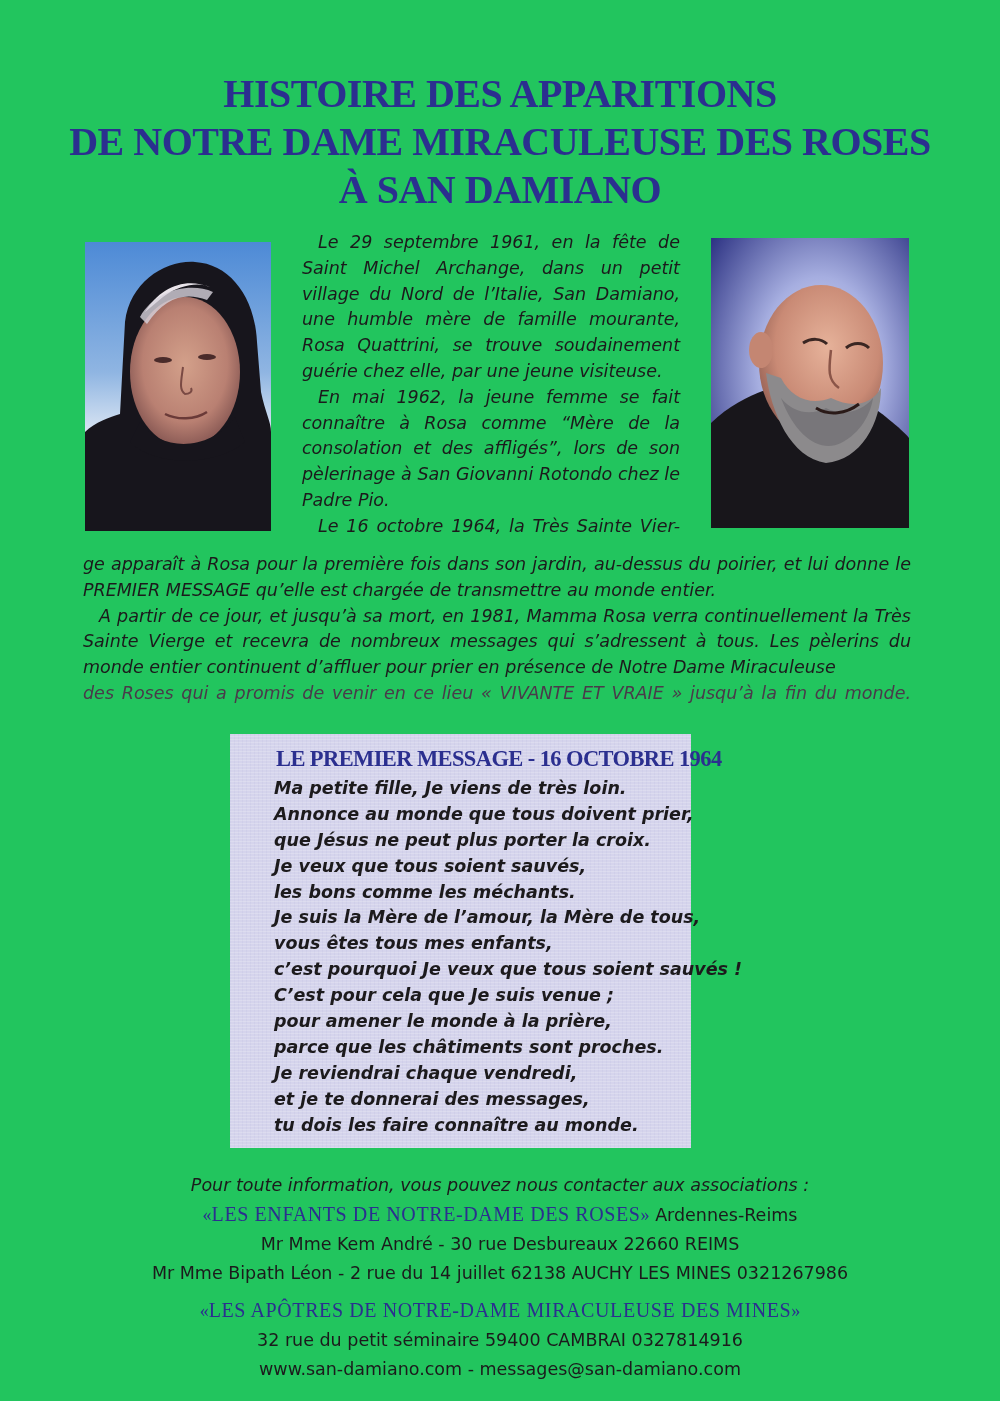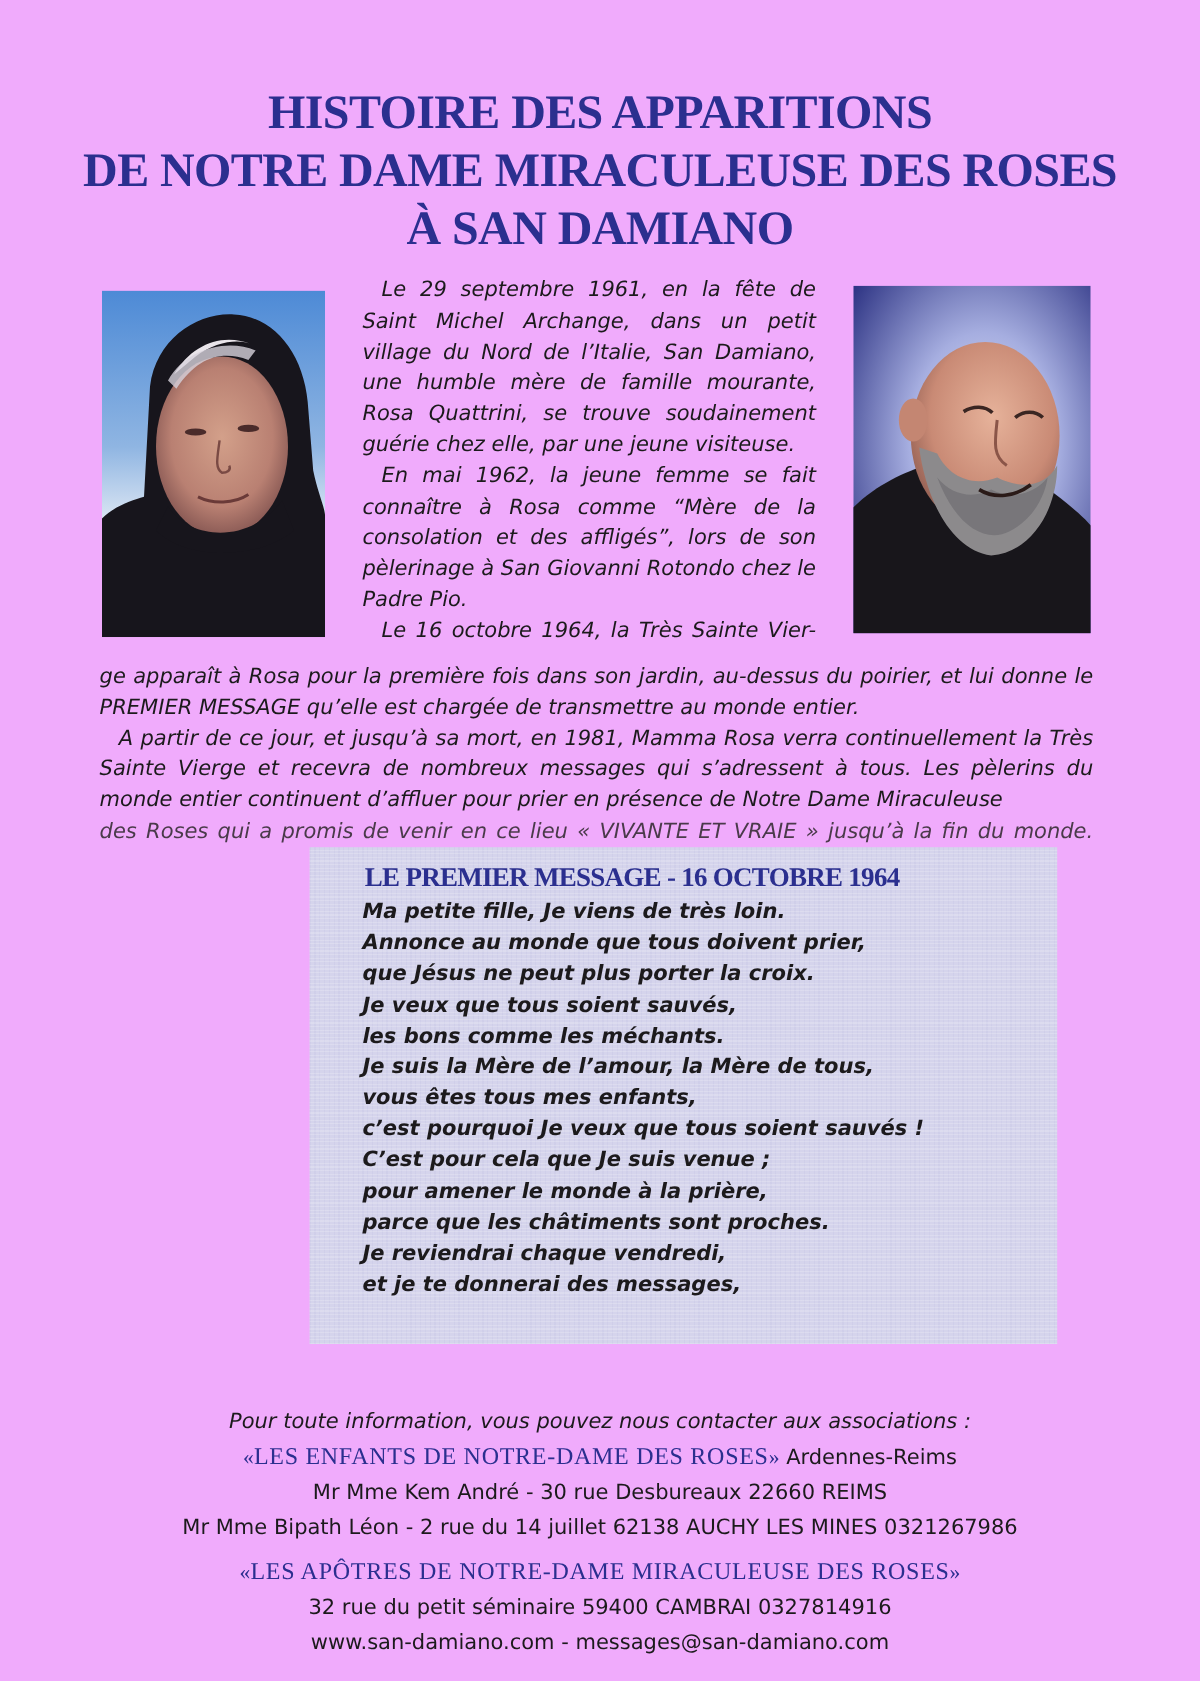--- a/index.html
+++ b/index.html
@@ -11,21 +11,21 @@
       width: 1000px;
       height: 1401px;
       position: relative;
       overflow: hidden;
       font-family: "DejaVu Sans", sans-serif;
       color: #1c1a1c;
     }
     .page {
       position: absolute;
       inset: 0;
-      background: #f0abfc;
+      background: #22c55e;
     }
 
     
     .title {
       position: absolute;
       left: 0;
       top: 70px;
       width: 1000px;
       text-align: center;
       font-family: "Liberation Serif", "DejaVu Serif", serif;
@@ -76,28 +76,27 @@
     .intro-full .last-line {
       color: #4a3a4a;
       text-align-last: justify;
     }
     .just-last { text-align-last: justify; }
 
     
     .message-box {
       position: absolute;
       left: 230px;
-      top: 706px;
-      width: 623px;
+      top: 734px;
+      width: 461px;
       height: 414px;
       background-color: #d5d4ec;
       background-image:
         repeating-linear-gradient(0deg, rgba(255,255,255,0.18) 0px, rgba(255,255,255,0.18) 1px, transparent 1px, transparent 3px),
         repeating-linear-gradient(90deg, rgba(120,120,190,0.06) 0px, rgba(120,120,190,0.06) 1px, transparent 1px, transparent 4px);
-      margin-left: 28px;
     }
     .message-title {
       position: absolute;
       left: 46px;
       top: 12px;
       font-family: "Liberation Serif", "DejaVu Serif", serif;
       font-weight: bold;
       color: #2b2f8f;
       font-size: 22.5px;
       letter-spacing: -0.6px;
@@ -241,34 +240,35 @@
       <div>Je veux que tous soient sauvés,</div>
       <div>les bons comme les méchants.</div>
       <div>Je suis la Mère de l’amour, la Mère de tous,</div>
       <div>vous êtes tous mes enfants,</div>
       <div>c’est pourquoi Je veux que tous soient sauvés !</div>
       <div>C’est pour cela que Je suis venue ;</div>
       <div>pour amener le monde à la prière,</div>
       <div>parce que les châtiments sont proches.</div>
       <div>Je reviendrai chaque vendredi,</div>
       <div>et je te donnerai des messages,</div>
+      <div>tu dois les faire connaître au monde.</div>
     </div>
   </div>
 
   <div class="contact">
     <div class="intro-line">Pour toute information, vous pouvez nous contacter aux associations :</div>
 
     <div>
       <span class="guil">«</span><span class="assoc-name">LES ENFANTS DE NOTRE-DAME DES ROSES</span><span class="guil">»</span><span> Ardennes-Reims</span>
     </div>
     <div>Mr Mme Kem André - 30 rue Desbureaux 22660 REIMS</div>
     <div>Mr Mme Bipath Léon - 2 rue du 14 juillet 62138 AUCHY LES MINES 0321267986</div>
 
     <div class="spacer"></div>
 
     <div>
-      <span class="guil">«</span><span class="assoc-name">LES APÔTRES DE NOTRE-DAME MIRACULEUSE DES ROSES</span><span class="guil">»</span>
+      <span class="guil">«</span><span class="assoc-name">LES APÔTRES DE NOTRE-DAME MIRACULEUSE DES MINES</span><span class="guil">»</span>
     </div>
     <div>32 rue du petit séminaire 59400 CAMBRAI 0327814916</div>
     <div>www.san-damiano.com - messages@san-damiano.com</div>
   </div>
 
 </div>
 
 </body></html>

